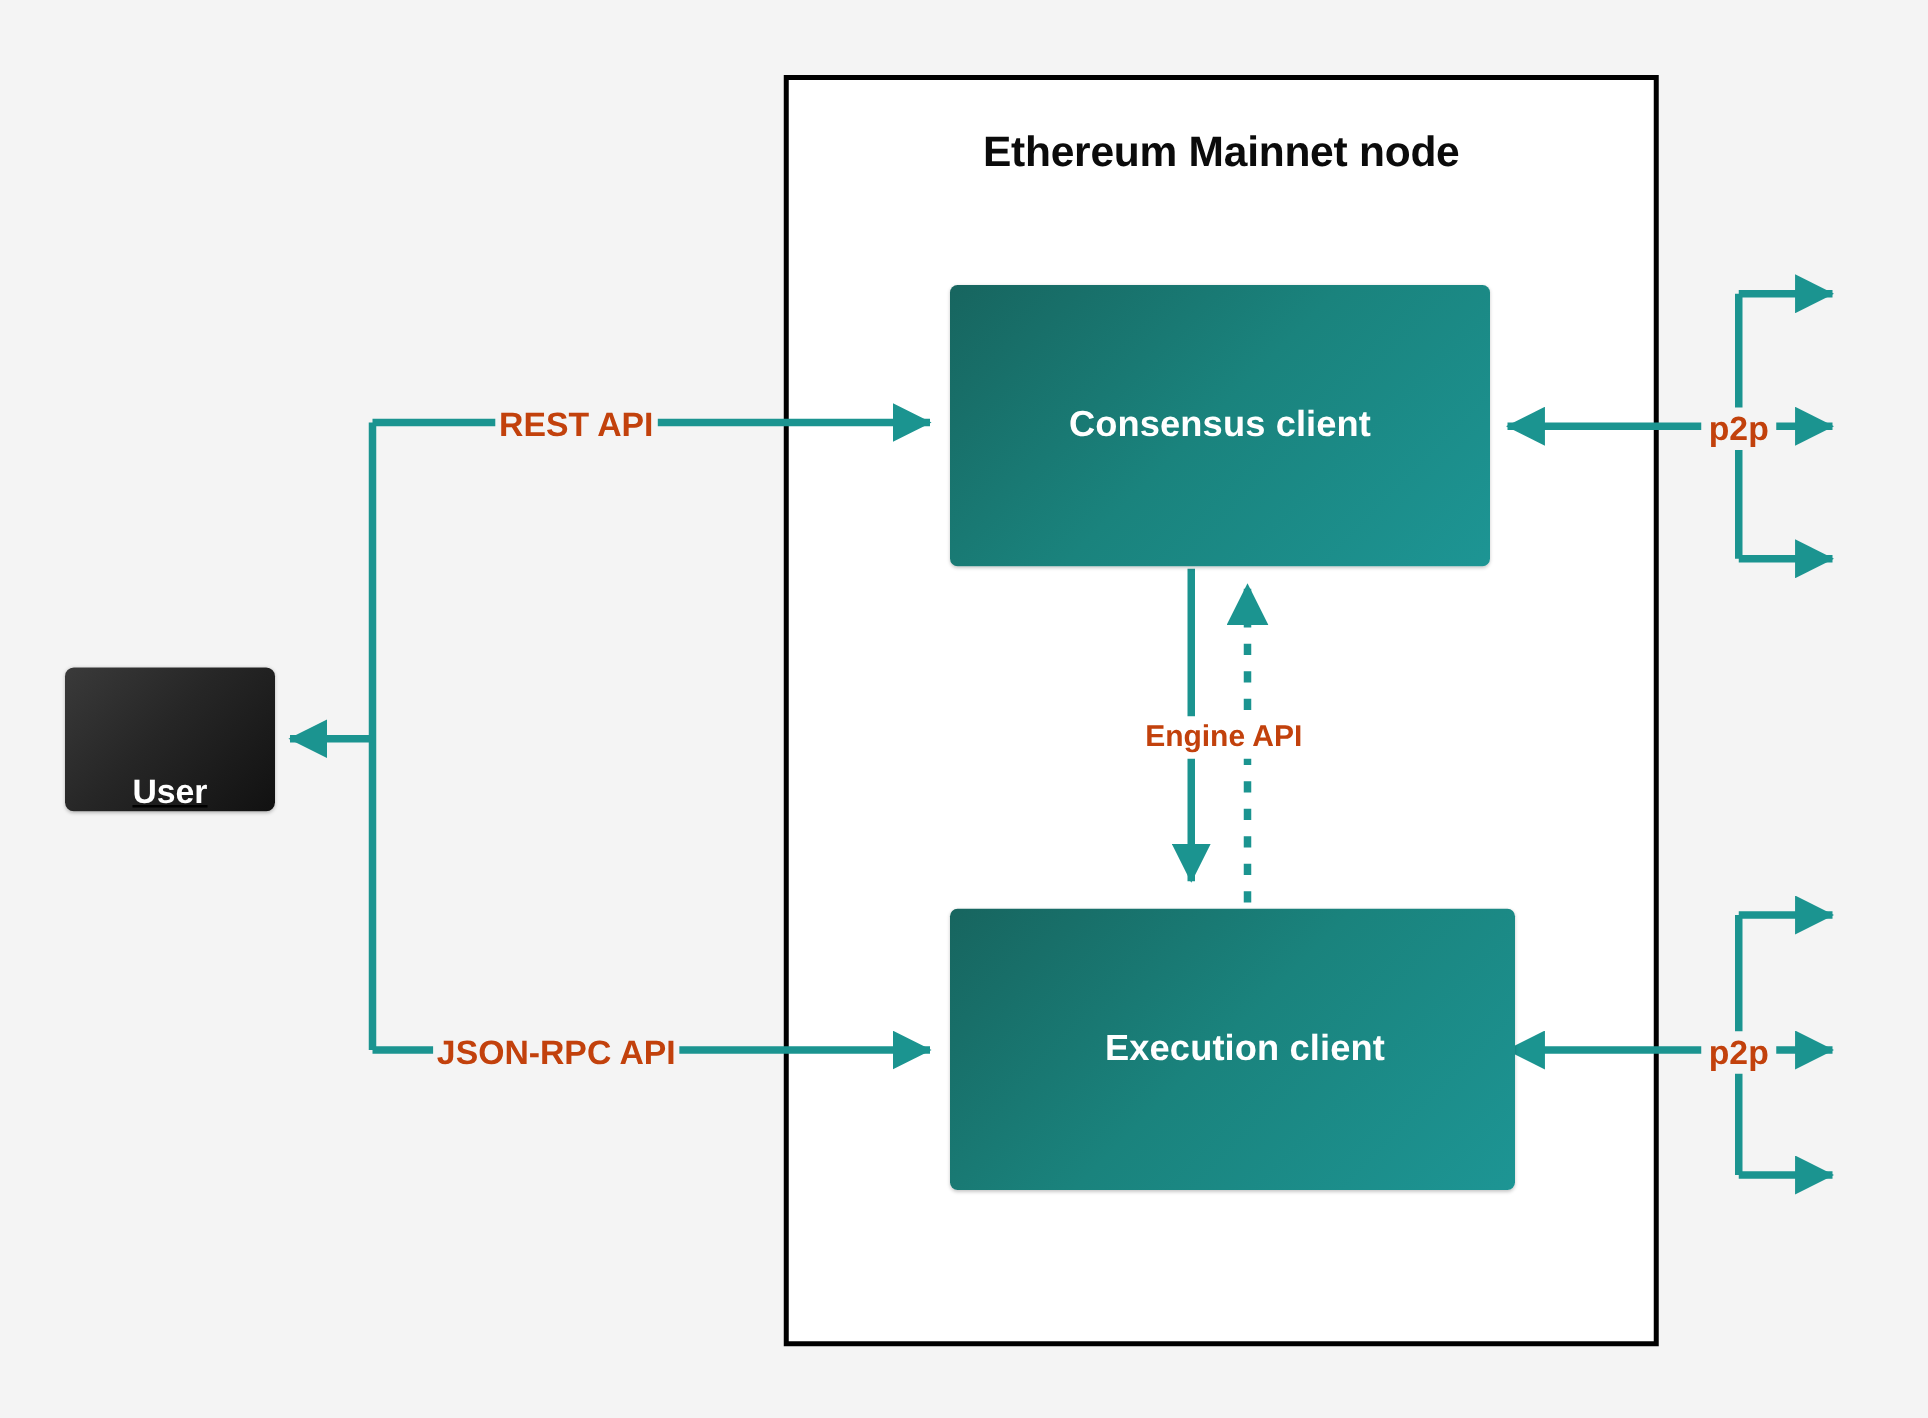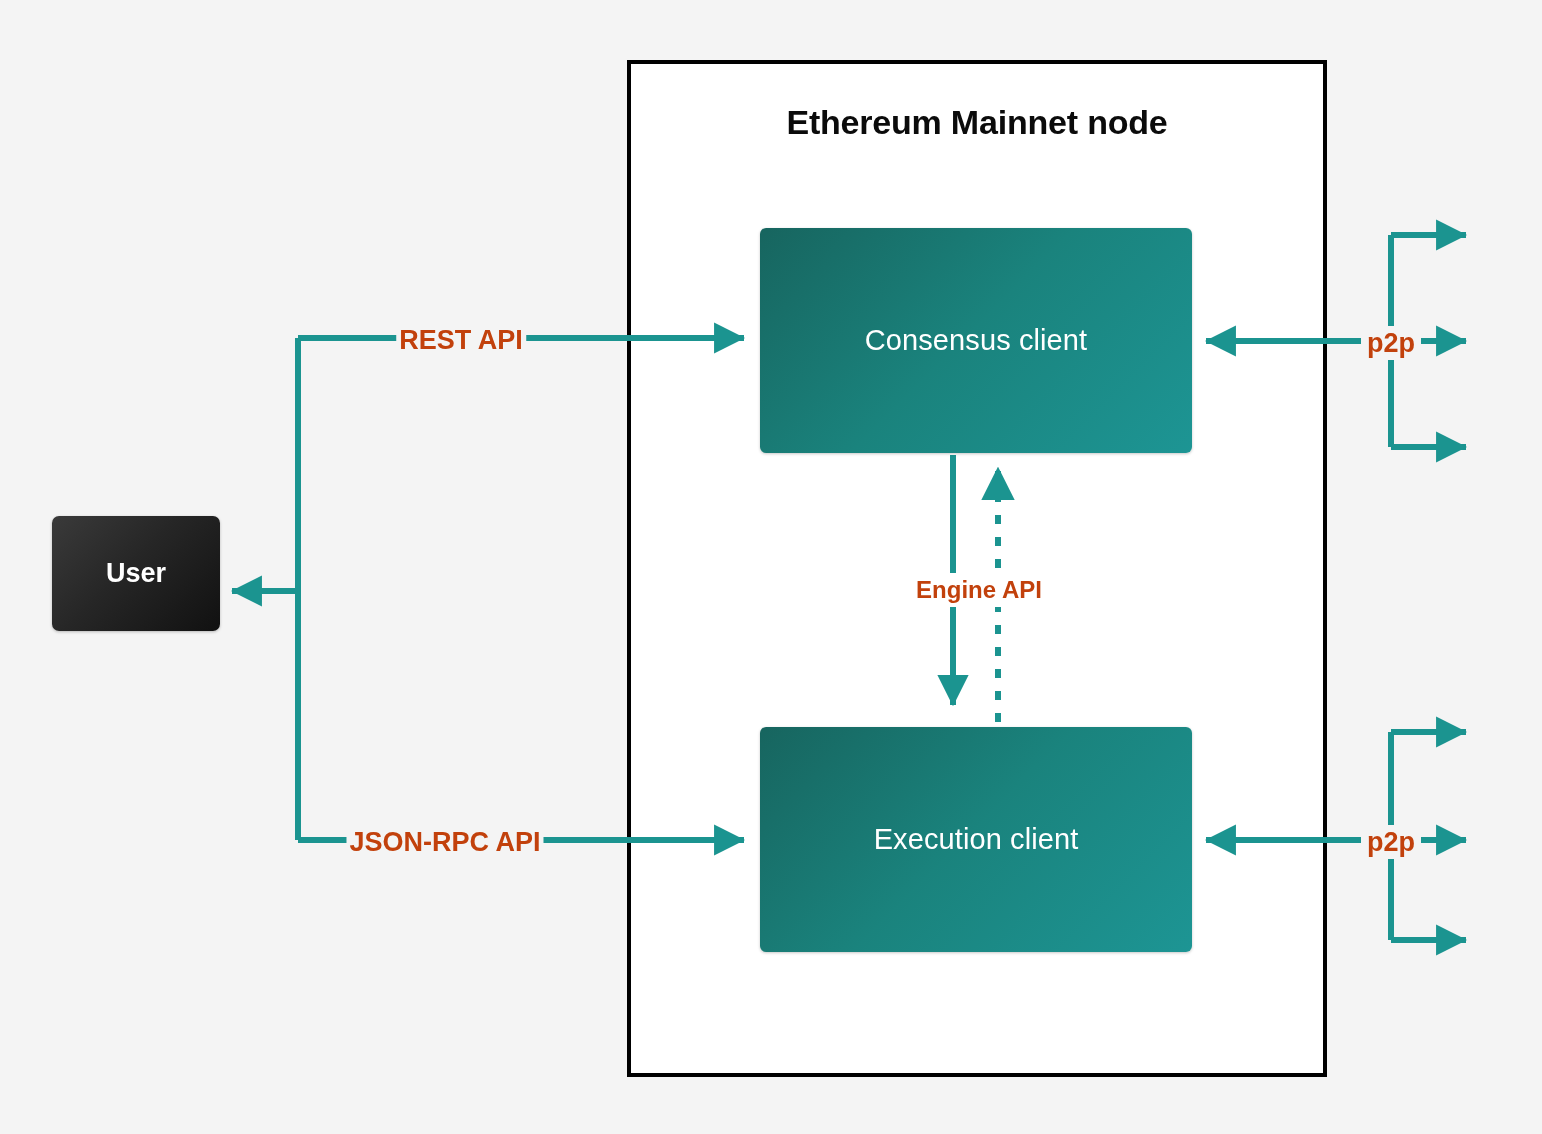--- a/index.html
+++ b/index.html
@@ -49,39 +49,40 @@
     border-radius: 6px;
     background: linear-gradient(135deg, #17655f 0%, #1a837d 48%, #1d9594 100%);
     box-shadow: 0 1px 3px rgba(0,0,0,0.22);
     display: flex;
     align-items: center;
     justify-content: center;
   }
   .client-box .label {
     color: #ffffff;
     font-size: 29px;
-    font-weight: normal;
+    font-weight: bold;
     letter-spacing: 0.1px;
   }
   #consensus-box { left: 760px; top: 228px; }
-  #execution-box { left: 760px; top: 727px; }
+  #execution-box { left: 760px; top: 727px; padding-left: 20px; }
 
   
   .user-box {
     position: absolute;
     left: 52px;
-    top: 516px;
+    top: 534px;
     width: 168px;
     height: 115px;
     border-radius: 7px;
     background: linear-gradient(135deg, #3a3a3a 0%, #262626 45%, #111111 100%);
     box-shadow: 0 1px 3px rgba(0,0,0,0.25);
     display: flex;
-    align-items: center;
+    align-items: flex-end;
     justify-content: center;
+    text-decoration: underline;
   }
   .user-box .label {
     color: #ffffff;
     font-size: 27px;
     font-weight: bold;
   }
 
   
   #wires {
     position: absolute;

